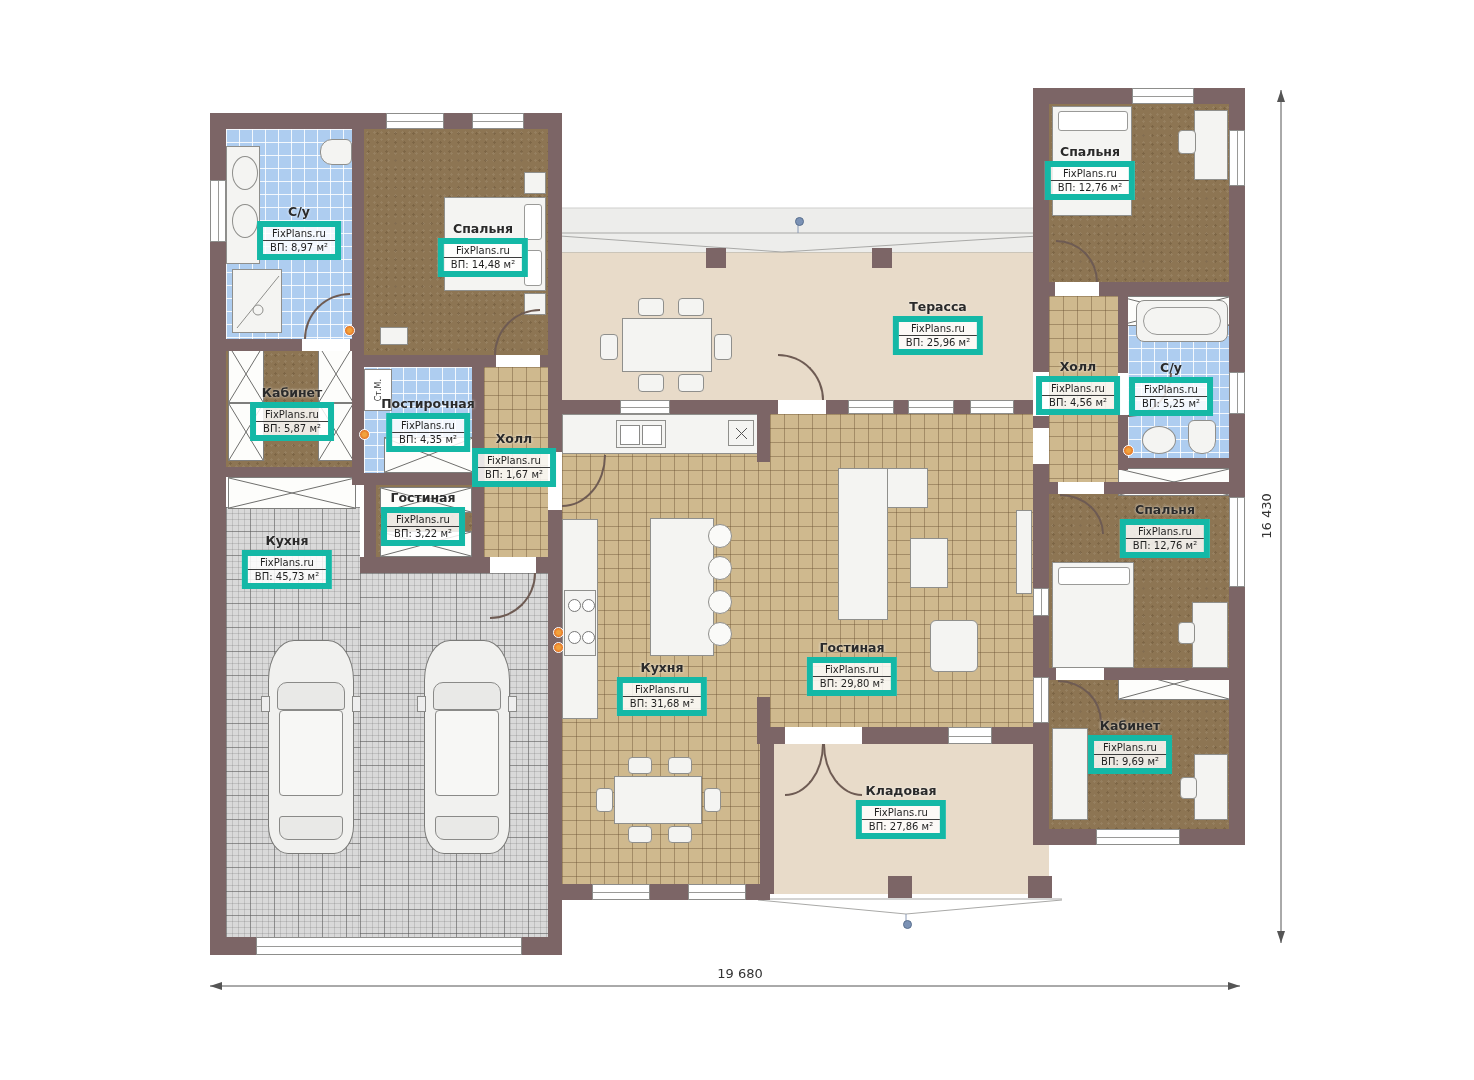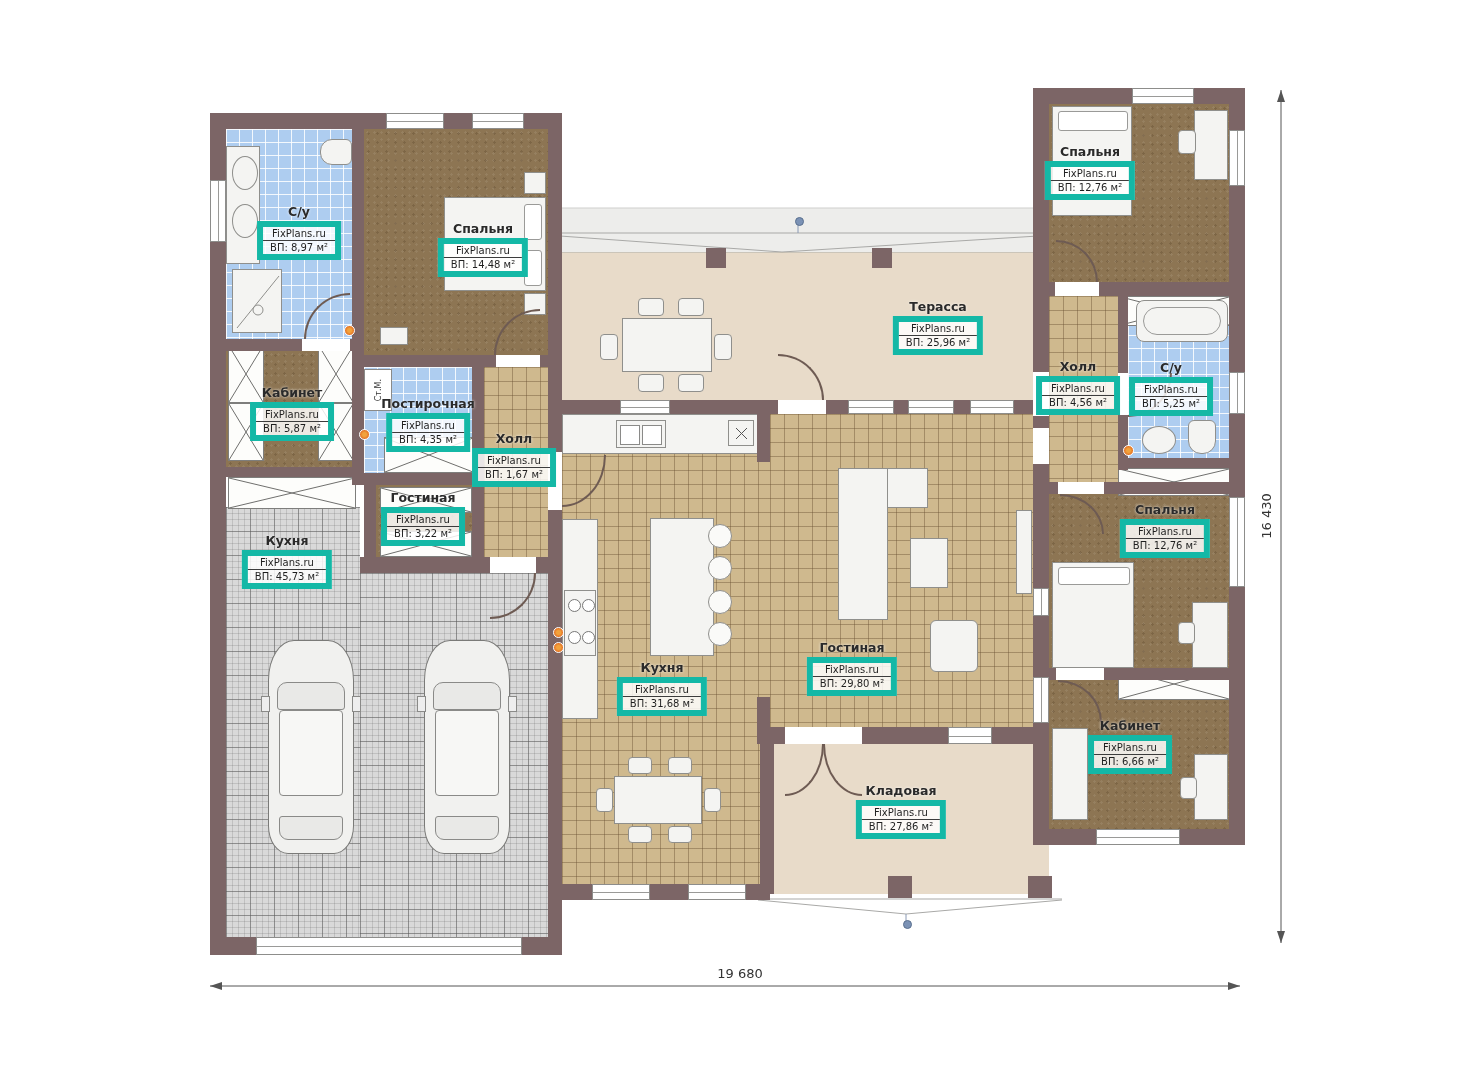--- a/index.html
+++ b/index.html
@@ -383,21 +383,21 @@
   <div class="rl" style="left:1171px;top:388px">
     <div class="nm">С/у</div>
     <div class="bx"><div class="r1">FixPlans.ru</div><div class="r2">ВП: 5,25 м²</div></div>
   </div>
   <div class="rl" style="left:1165px;top:530px">
     <div class="nm">Спальня</div>
     <div class="bx"><div class="r1">FixPlans.ru</div><div class="r2">ВП: 12,76 м²</div></div>
   </div>
   <div class="rl" style="left:1130px;top:746px">
     <div class="nm">Кабинет</div>
-    <div class="bx"><div class="r1">FixPlans.ru</div><div class="r2">ВП: 6,66 м²</div></div>
+    <div class="bx"><div class="r1">FixPlans.ru</div><div class="r2">ВП: 9,69 м²</div></div>
   </div>
   <div class="rl" style="left:901px;top:811px">
     <div class="nm">Кладовая</div>
     <div class="bx"><div class="r1">FixPlans.ru</div><div class="r2">ВП: 27,86 м²</div></div>
   </div>
 
   <div class="dot-o" style="left:344px;top:325px"></div>
   <div class="dot-o" style="left:359px;top:429px"></div>
   <div class="dot-o" style="left:553px;top:627px"></div>
   <div class="dot-o" style="left:553px;top:642px"></div>

